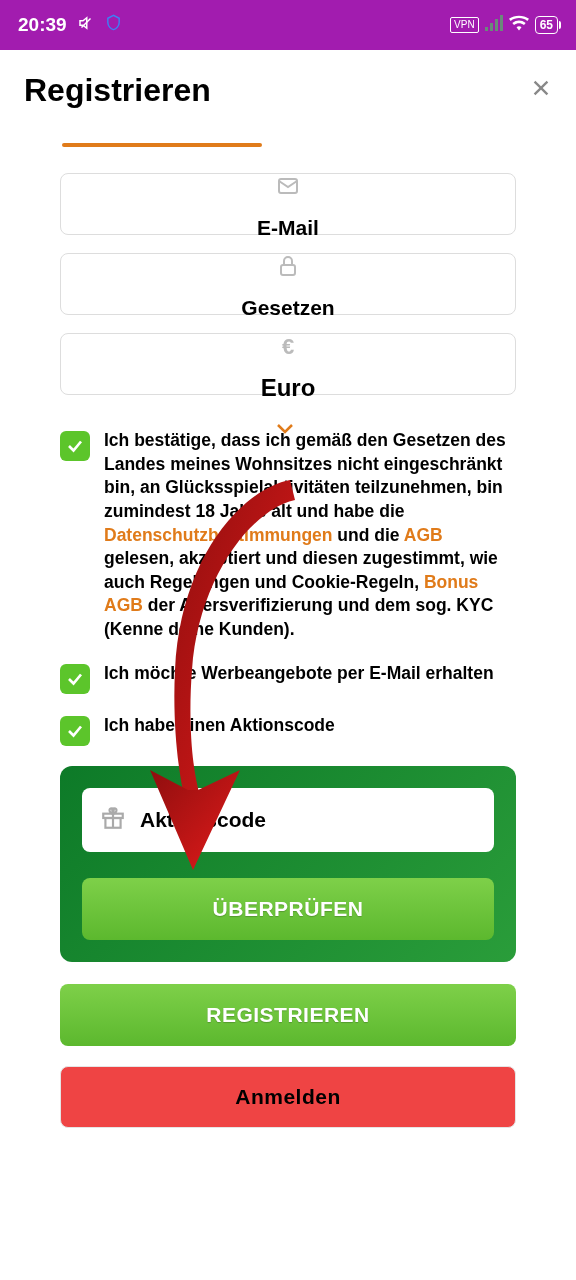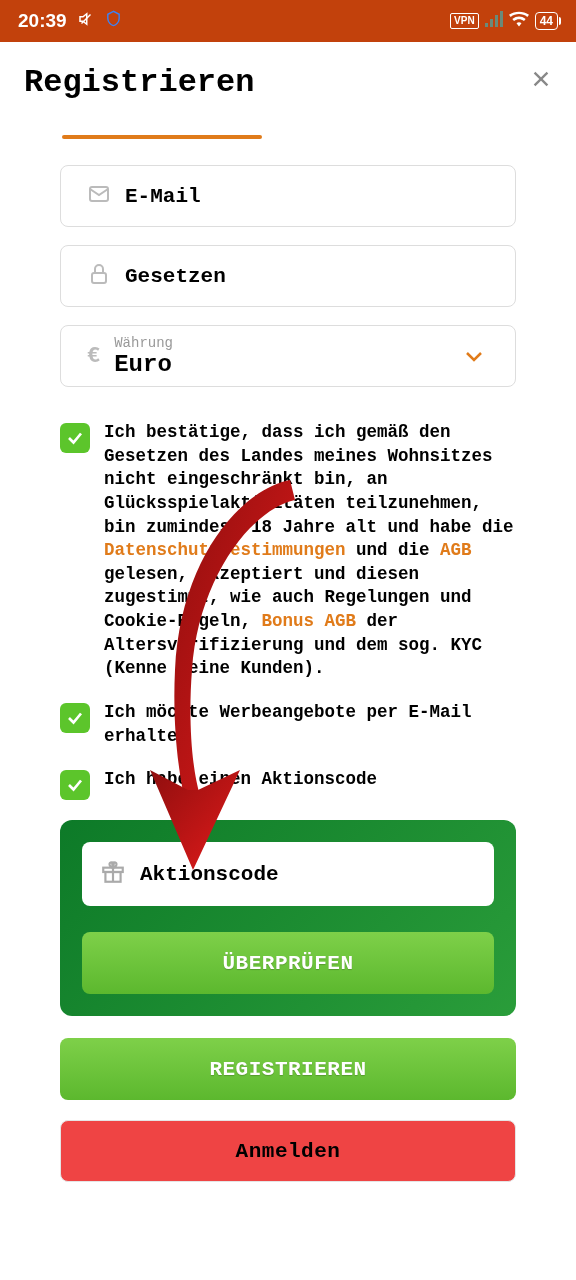--- a/index.html
+++ b/index.html
@@ -5,35 +5,34 @@
   * { box-sizing: border-box; margin: 0; padding: 0; }
   body {
     width: 576px;
     height: 1280px;
     font-family: -apple-system, Arial, sans-serif;
     background: #fff;
     overflow: hidden;
     position: relative;
   }
   .status-bar {
-    background: #c2410c;
+    background: #a21caf;
     color: #fff;
-    height: 42px;
+    height: 50px;
     display: flex;
     align-items: center;
     justify-content: space-between;
     padding: 0 18px;
     font-size: 19px;
     font-weight: 600;
   }
   .status-left { display: flex; align-items: center; gap: 10px; }
   .status-right { display: flex; align-items: center; gap: 6px; }
   .page {
     padding: 22px 24px 18px;
-    font-family: Liberation Mono, monospace;
   }
   .header-row {
     display: flex;
     justify-content: space-between;
     align-items: center;
     margin-bottom: 34px;
   }
   .title {
     font-size: 32px;
     font-weight: 800;
@@ -51,24 +50,25 @@
     margin: 0 0 26px 38px;
     border-radius: 2px;
   }
   .content { padding: 0 36px; }
   .field {
     border: 1px solid #ddd;
     border-radius: 8px;
     height: 62px;
     display: flex;
     align-items: center;
-    padding: 0 26px;
+    padding: 0 16px;
     gap: 14px;
     margin-bottom: 18px;
     background: #fff;
+    flex-direction: column;
   }
   .field-icon { color: #bbb; flex-shrink: 0; }
   .field-label {
     font-size: 21px;
     font-weight: 700;
     color: #000;
   }
   .select-field {
     display: flex;
     align-items: center;
@@ -179,36 +179,36 @@
           <line x1="18" y1="6" x2="6" y2="18"></line>
         </svg>
     </span>
     <span>
       <svg width="17" height="17" viewBox="0 0 24 24" fill="none" stroke="#3b82f6" stroke-width="2">
           <path d="M12 2 4 6v6c0 5 4 9 8 10 4-1 8-5 8-10V6l-8-4z"></path>
         </svg>
     </span>
   </div>
   <div class="status-right">
-    <span style="border:1.5px solid #fff;border-radius:2px;font-size:10px;padding:0 3px;font-weight:700;line-height:14px;">VPN</span>
+    <span style="border:1.5px solid #fff;border-radius:2px;font-size:10px;padding:0 3px;font-weight:400;line-height:14px;">VPN</span>
     <span>
       <svg width="18" height="16" viewBox="0 0 18 16">
           <rect x="0" y="12" width="3" height="4" fill="#6a8a7a"></rect>
           <rect x="5" y="8" width="3" height="8" fill="#6a8a7a"></rect>
           <rect x="10" y="4" width="3" height="12" fill="#6a8a7a"></rect>
           <rect x="15" y="0" width="3" height="16" fill="#6a8a7a"></rect>
         </svg>
     </span>
     <span>
       <svg width="20" height="16" viewBox="0 0 24 18" fill="#fff">
           <path d="M12 18l-3-4c2-1.5 4-1.5 6 0l-3 4zM4 9c5-4 11-4 16 0l-2 2.5c-4-3-8-3-12 0L4 9zM0 4C7-1 17-1 24 4l-2 2.5C16 2 8 2 2 6.5L0 4z"></path>
         </svg>
     </span>
     <span style="border:1.5px solid #fff;border-radius:4px;font-size:12px;padding:0 4px;font-weight:700;line-height:16px;position:relative;">
-      <span>44</span>
+      <span>65</span>
       <span style="position:absolute;right:-4px;top:4px;width:2px;height:8px;background:#fff;border-radius:0 2px 2px 0;"></span>
     </span>
   </div>
 </div>
 
 <div class="page">
   <div class="header-row">
     <div class="title">Registrieren</div>
     <div class="close-x">
       <svg width="22" height="22" viewBox="0 0 24 24" fill="none" stroke="#888" stroke-width="2.5">
@@ -237,21 +237,20 @@
             <rect x="5" y="11" width="14" height="10" rx="2"></rect>
             <path d="M8 11V7a4 4 0 0 1 8 0v4"></path>
           </svg>
       </span>
       <span class="field-label">Gesetzen</span>
     </div>
 
     <div class="field select-field">
       <span class="field-icon" style="font-size:22px;font-weight:600;">€</span>
       <div class="select-body">
-        <div class="select-caption">Währung</div>
         <div class="select-value">Euro</div>
       </div>
       <span class="chevron">
         <svg width="18" height="12" viewBox="0 0 18 12" fill="none" stroke="#e07b1a" stroke-width="2.5">
             <polyline points="2,3 9,10 16,3"></polyline>
           </svg>
       </span>
     </div>
 
     <div style="height:16px;"></div>

